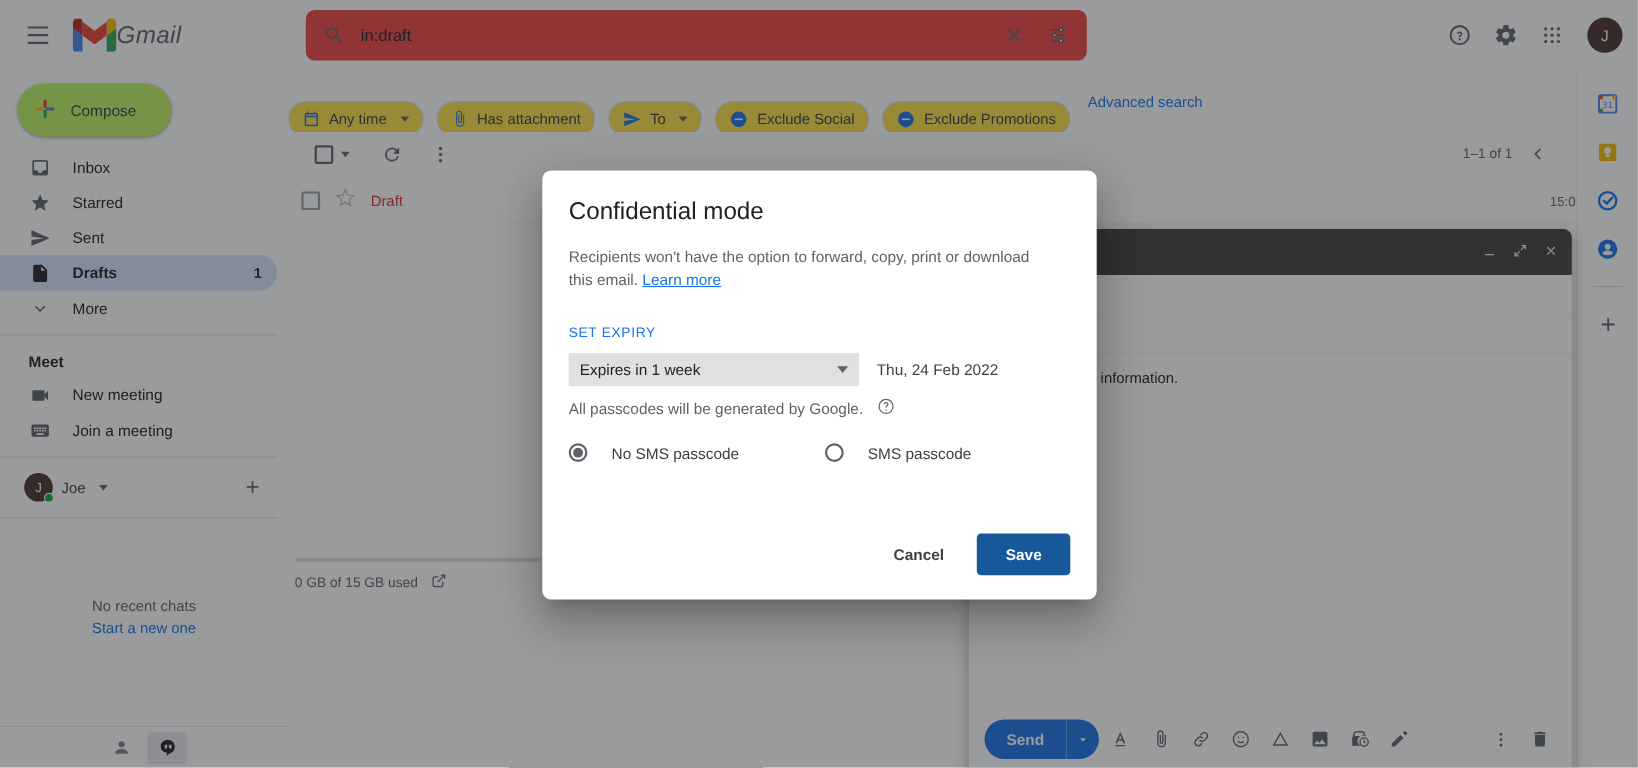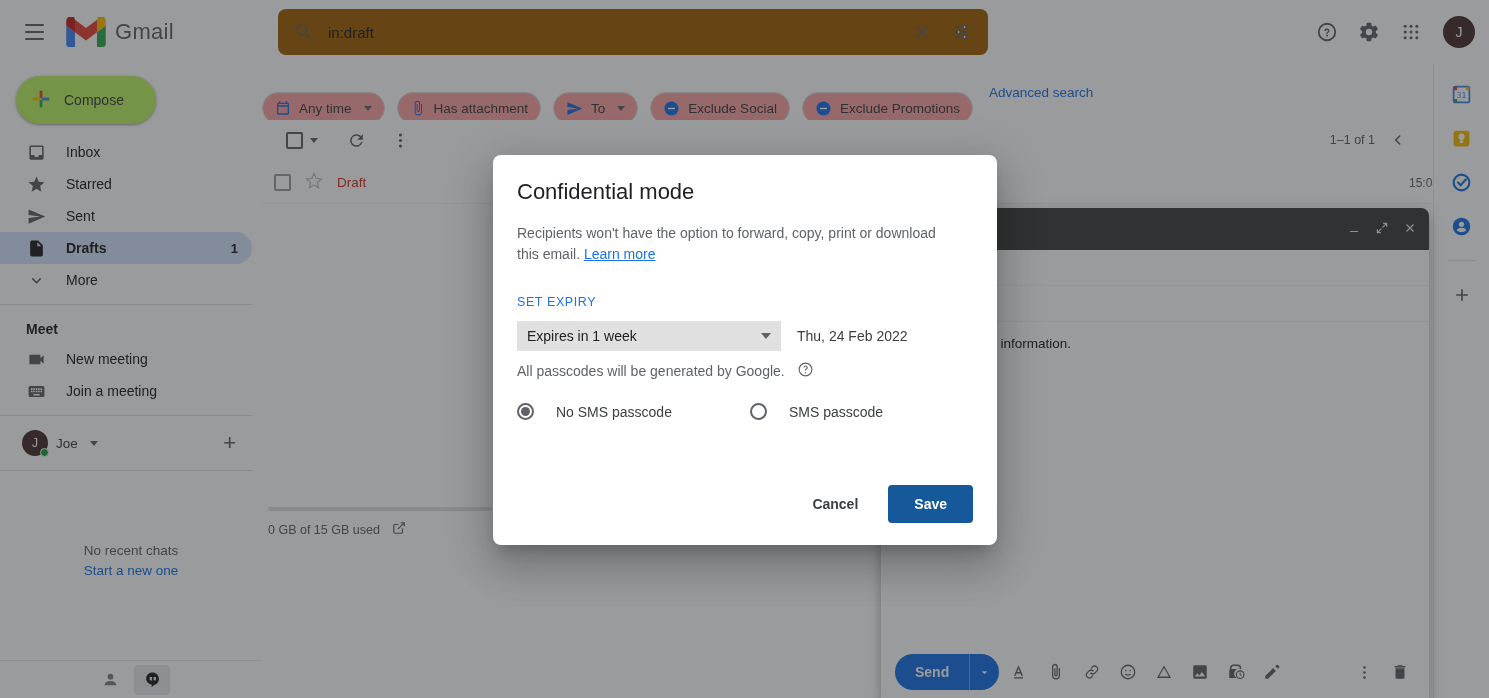--- a/index.html
+++ b/index.html
@@ -17,27 +17,27 @@
 
   
   .header {
     position:absolute; top:0; left:0; right:0; height:64px;
     display:flex; align-items:center; background:#fff;
   }
   .hamburger { width:48px; height:48px; margin-left:10px; display:flex;
     flex-direction:column; align-items:center; justify-content:center; gap:5px;
     border-radius:50%; cursor:pointer; }
   .hamburger span { display:block; width:19px; height:2px; background:#5f6368; border-radius:1px;}
-  .brand { display:flex; align-items:center; gap:9px; margin-left:8px; width:190px;}
+  .brand { display:flex; align-items:center; margin-left:8px; width:190px;font-style:italic;}
   .gmail-logo { width:40px; height:30px; }
   .brand-text { font-size:22px; color:#5f6368; letter-spacing:0.3px; }
 
   .search-wrap {
     margin-left:22px; width:710px; height:46px; border-radius:8px;
-    background:#a16207; display:flex; align-items:center; padding:0 6px;
+    background:#ef4444; display:flex; align-items:center; padding:0 6px;
   }
   .search-wrap .icon-btn { width:40px; height:40px; }
   .search-input {
     flex:1; border:none; outline:none; background:transparent;
     font-size:15px; color:#202124; font-family:"Liberation Sans", sans-serif;
     padding-left:4px;
   }
   .icon-btn {
     width:40px; height:40px; border-radius:50%; display:flex;
     align-items:center; justify-content:center; cursor:pointer; flex:none;
@@ -51,21 +51,21 @@
   }
 
   
   .chips-row {
     position:absolute; top:64px; left:262px; right:0; height:56px;
     display:flex; align-items:center; gap:12px; background:#fff;
   }
   .chip {
     height:32px; border:1px solid #dadce0; border-radius:16px;
     display:flex; align-items:center; gap:8px; padding:0 12px;
-    font-size:13.5px; color:#3c4043; cursor:pointer; background:#fca5a5;
+    font-size:13.5px; color:#3c4043; cursor:pointer; background:#fde047;
     white-space:nowrap;
     margin-top:32px;
   }
   .chip .cicon { display:flex; align-items:center; color:#1a73e8; }
   .adv-search { font-size:13.5px; color:#1a73e8; cursor:pointer; margin-left:4px;}
 
   
   .sidebar { position:absolute; top:64px; left:0; width:262px; bottom:0; background:#fff; }
   .compose-btn {
     margin:12px 0 12px 16px; height:48px; width:140px;

